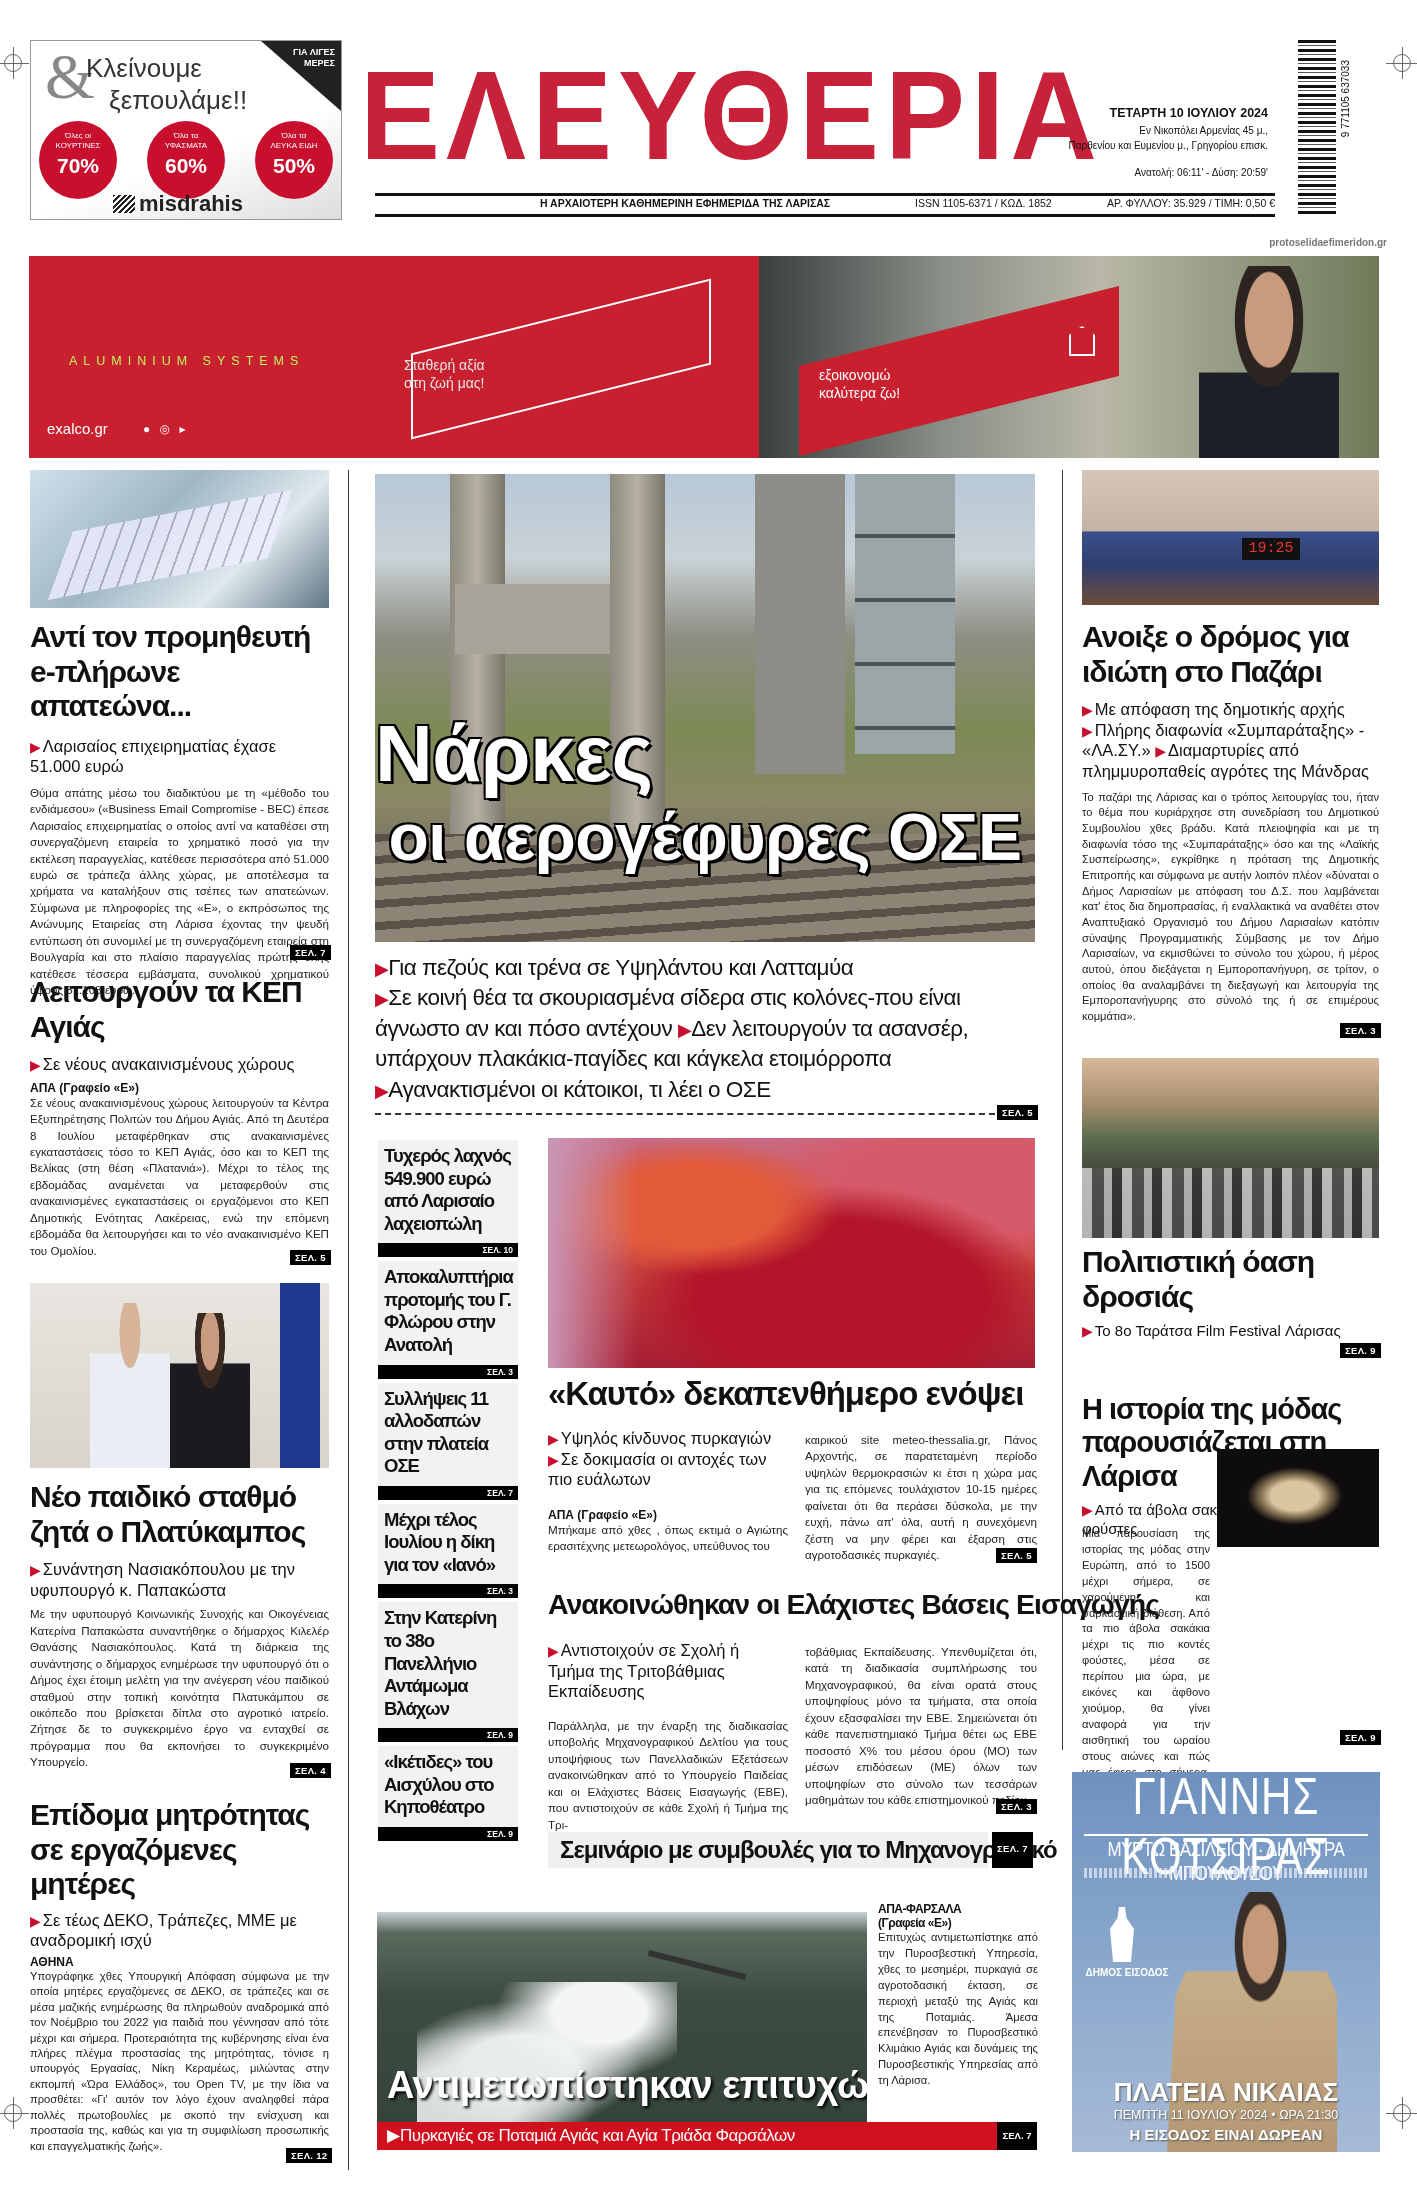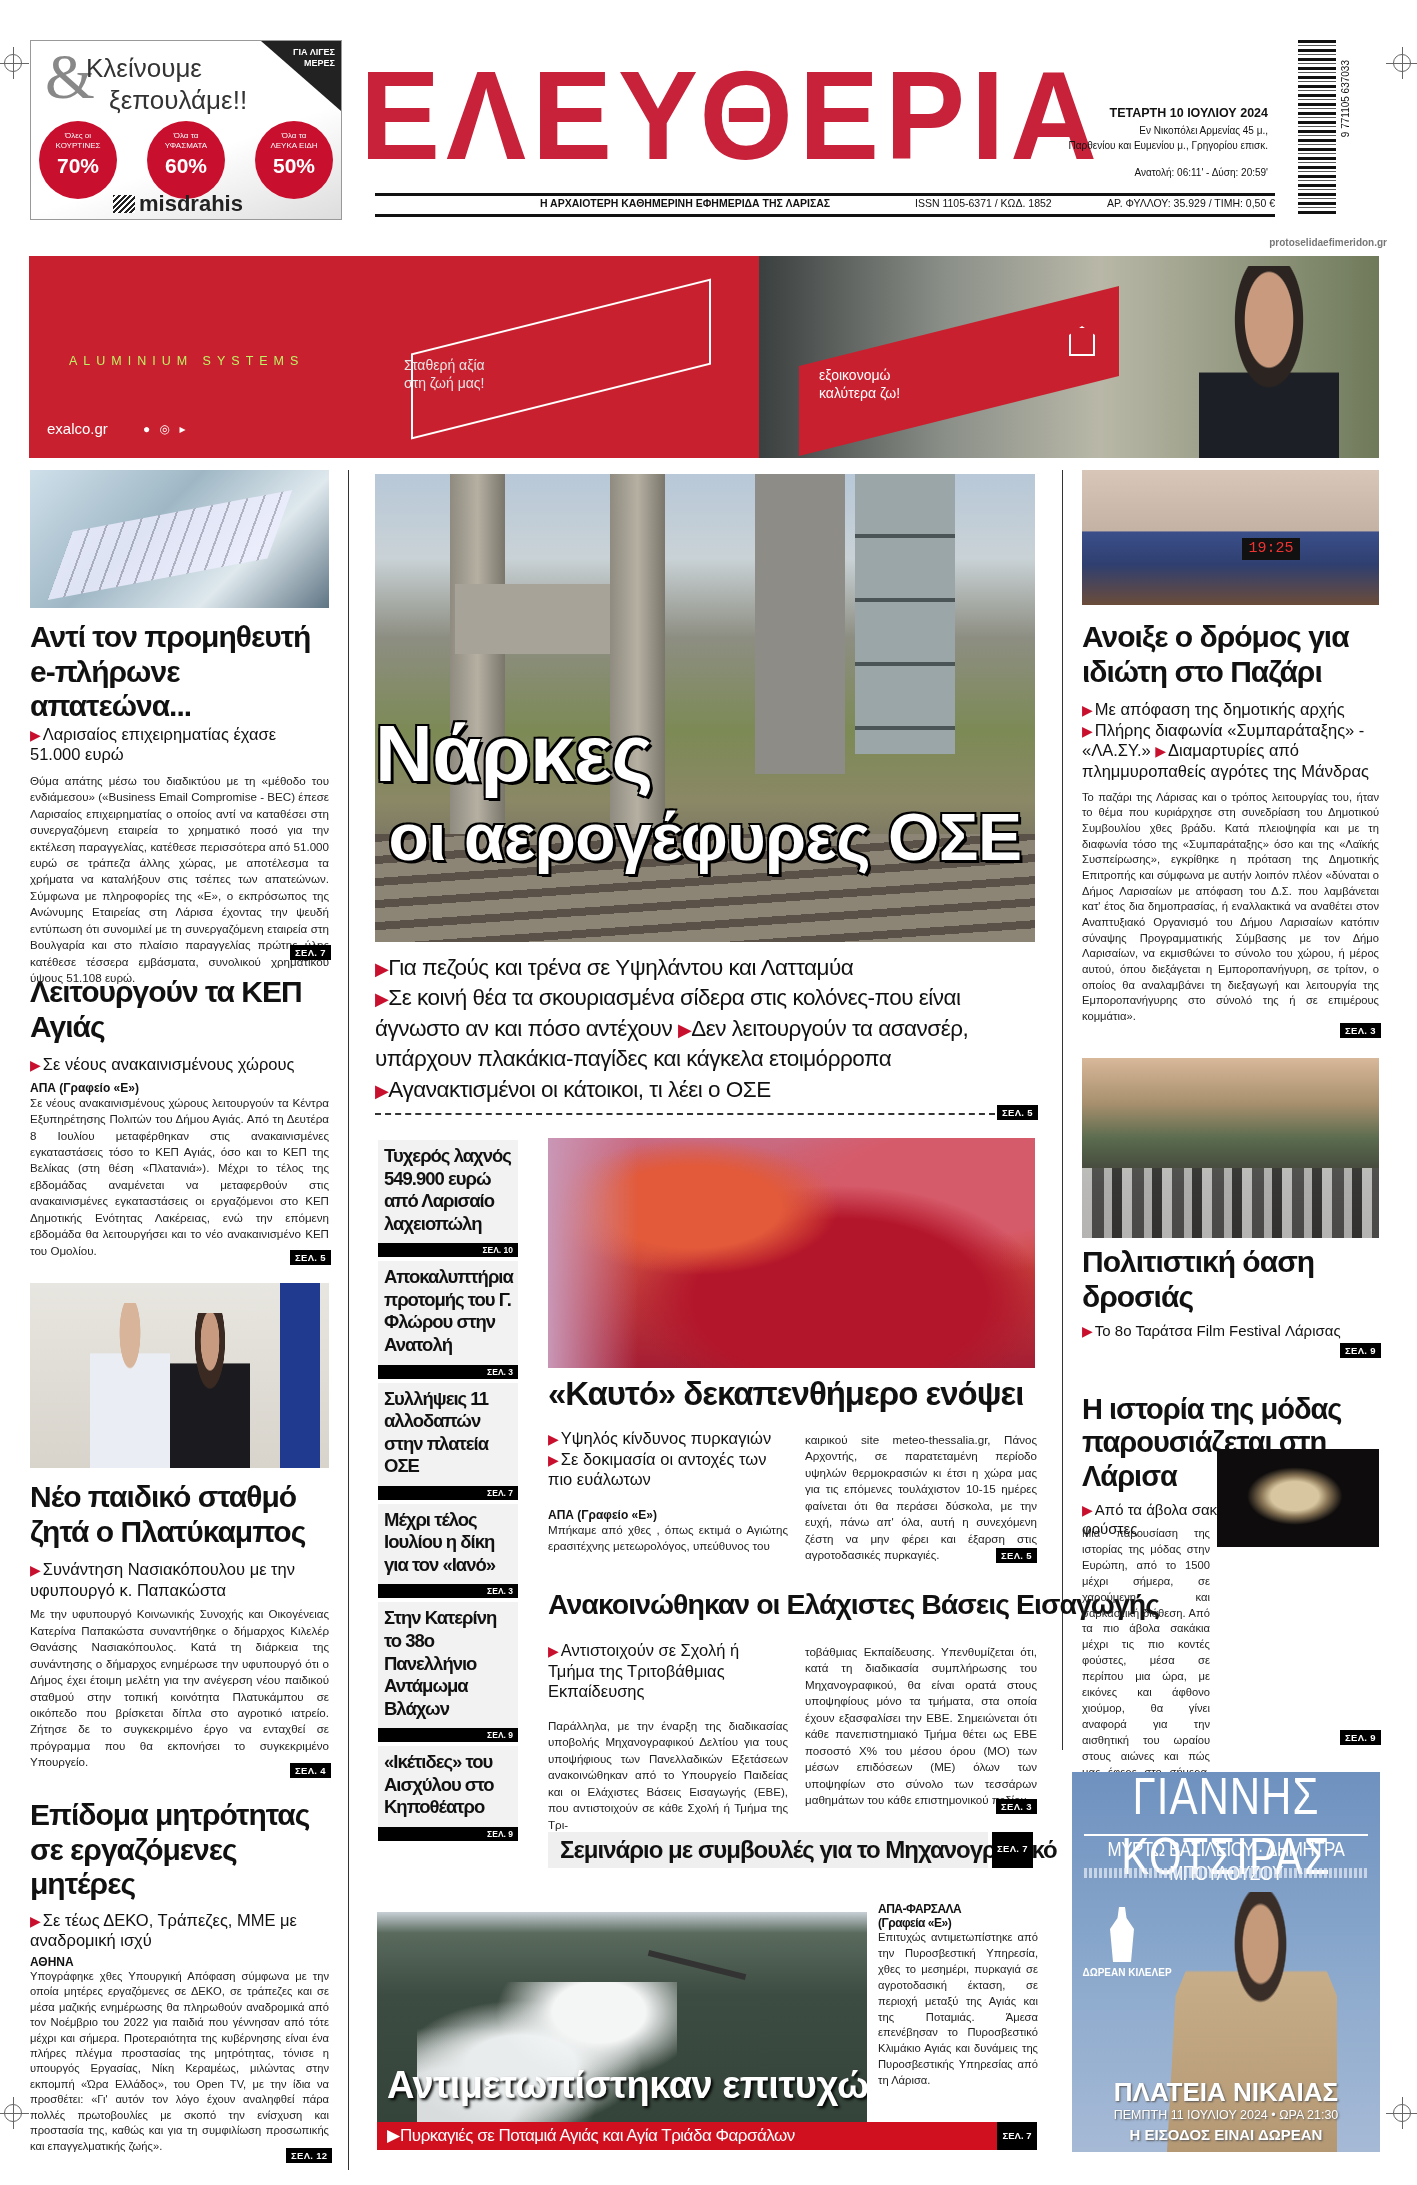--- a/index.html
+++ b/index.html
@@ -91,21 +91,21 @@
 </div>
 
 <div class="rule-v" style="left:348px;top:470px;height:1700px"></div>
 <div class="rule-v" style="left:1062px;top:470px;height:1280px"></div>
 
 <div class="img" style="left:30px;top:470px;width:299px;height:138px;background:linear-gradient(135deg,#cfe0ea 0%,#9fb7c5 40%,#dfe9ee 70%,#5f7584 100%)">
   <div class="abs" style="left:40px;top:40px;width:200px;height:70px;background:repeating-linear-gradient(90deg,#eef 0 14px,#aab 14px 16px);transform:skewX(-30deg) rotate(-12deg);opacity:.8"></div>
 </div>
 <div class="abs" style="left:30px;top:620px;width:299px">
   <div class="head cond" style="font-size:30px">Αντί τον προμηθευτή e-πλήρωνε απατεώνα...</div>
-  <div class="sub" style=""><span class="tri">▶</span><span>Λαρισαίος επιχειρηματίας έχασε 51.000 ευρώ</span></div>
+  <div class="sub" style="margin-top:12px"><span class="tri">▶</span><span>Λαρισαίος επιχειρηματίας έχασε 51.000 ευρώ</span></div>
   <div class="body" style="margin-top:8px">Θύμα απάτης μέσω του διαδικτύου με τη «μέθοδο του ενδιάμεσου» («Business Email Compromise - BEC) έπεσε Λαρισαίος επιχειρηματίας ο οποίος αντί να καταθέσει στη συνεργαζόμενη εταιρεία το χρηματικό ποσό για την εκτέλεση παραγγελίας, κατέθεσε περισσότερα από 51.000 ευρώ σε τράπεζα άλλης χώρας, με αποτέλεσμα τα χρήματα να καταλήξουν στις τσέπες των απατεώνων. Σύμφωνα με πληροφορίες της «Ε», ο εκπρόσωπος της Ανώνυμης Εταιρείας στη Λάρισα έχοντας την ψευδή εντύπωση ότι συνομιλεί με τη συνεργαζόμενη εταιρεία στη Βουλγαρία και στο πλαίσιο παραγγελίας πρώτης ύλης κατέθεσε τέσσερα εμβάσματα, συνολικού χρηματικού ύψους 51.108 ευρώ.</div>
 </div>
 <div class="sel" style="left:290px;top:945px">ΣΕΛ. 7</div>
 
 <div class="abs" style="left:30px;top:975px;width:299px">
   <div class="head cond" style="font-size:30px">Λειτουργούν τα ΚΕΠ Αγιάς</div>
   <div class="sub" style="margin-top:10px"><span class="tri">▶</span><span>Σε νέους ανακαινισμένους χώρους</span></div>
   <div class="byline" style="margin-top:6px">ΑΠΑ (Γραφείο «Ε»)</div>
   <div class="body">Σε νέους ανακαινισμένους χώρους λειτουργούν τα Κέντρα Εξυπηρέτησης Πολιτών του Δήμου Αγιάς. Από τη Δευτέρα 8 Ιουλίου μεταφέρθηκαν στις ανακαινισμένες εγκαταστάσεις τόσο το ΚΕΠ Αγιάς, όσο και το ΚΕΠ της Βελίκας (στη θέση «Πλατανιά»). Μέχρι το τέλος της εβδομάδας αναμένεται να μεταφερθούν στις ανακαινισμένες εγκαταστάσεις οι εργαζόμενοι στο ΚΕΠ Δημοτικής Ενότητας Λακέρειας, ενώ την επόμενη εβδομάδα θα λειτουργήσει και το νέο ανακαινισμένο ΚΕΠ του Ομολίου.</div>
 </div>
@@ -247,18 +247,18 @@
 </div>
 <div class="abs body" style="left:1082px;top:1526px;width:128px;font-size:11.2px;line-height:1.42"><span>Μια παρουσίαση της ιστορίας της μόδας στην Ευρώπη, από το 1500 μέχρι σήμερα, σε χαρούμενη και σαρκαστική διάθεση. Από τα πιο άβολα σακάκια μέχρι τις πιο κοντές φούστες, μέσα σε περίπου μια ώρα, με εικόνες και άφθονο χιούμορ, θα γίνει αναφορά για την αισθητική του ωραίου στους αιώνες και πώς μας έφερε στο σήμερα. Θα μιλήσουν ο Αποστόλης Κωστούλης και η Φανή Δουρδούρα.</span></div>
 <div class="sel" style="left:1340px;top:1730px">ΣΕΛ. 9</div>
 
 <div class="abs" style="left:1072px;top:1772px;width:308px;height:380px;background:linear-gradient(180deg,#6e91bf 0%,#8aa8cc 50%,#a6bad6 100%);overflow:hidden">
   <div class="abs cond" style="left:0;top:6px;width:308px;text-align:center;color:#fff;font-size:42px;letter-spacing:1px;transform:scaleY(1.25)">ΓΙΑΝΝΗΣ ΚΟΤΣΙΡΑΣ</div>
   <div class="abs" style="left:12px;top:62px;width:284px;height:2px;background:#fff"></div>
   <div class="abs cond" style="left:0;top:70px;width:308px;text-align:center;color:#fff;font-size:17px;transform:scaleY(1.2)">ΜΥΡΤΩ ΒΑΣΙΛΕΙΟΥ · ΔΗΜΗΤΡΑ ΜΠΟΥΛΟΥΖΟΥ</div>
   <div class="abs" style="left:12px;top:96px;width:284px;height:10px;background:repeating-linear-gradient(90deg,#e8eef6 0 3px,transparent 3px 5px);opacity:.7"></div>
   <div class="abs" style="left:35px;top:135px;width:30px;height:55px;background:#fff;clip-path:polygon(40% 0,60% 0,65% 20%,90% 40%,80% 100%,20% 100%,10% 40%,35% 20%)"></div>
-  <div class="abs" style="left:10px;top:195px;width:90px;text-align:center;color:#fff;font-size:10px;font-weight:bold">ΔΩΡΕΑΝ ΚΙΛΕΛΕΡ</div>
+  <div class="abs" style="left:10px;top:195px;width:90px;text-align:center;color:#fff;font-size:10px;font-weight:bold">ΔΗΜΟΣ ΕΙΣΟΔΟΣ</div>
   <div class="abs" style="left:95px;top:120px;width:170px;height:260px;background:radial-gradient(ellipse at 55% 20%,#c49a7a 0 13%,#3a2e28 14% 19%,transparent 20%),linear-gradient(180deg,transparent 30%,#c7ad88 31%,#b49874 100%);clip-path:polygon(30% 0,75% 0,100% 40%,100% 100%,0 100%,5% 40%)"></div>
   <div class="abs" style="left:0;top:305px;width:308px;text-align:center;color:#fff;font-size:26px;font-weight:bold;text-shadow:1px 1px 2px #555">ΠΛΑΤΕΙΑ ΝΙΚΑΙΑΣ</div>
   <div class="abs" style="left:0;top:336px;width:308px;text-align:center;color:#fff;font-size:12.5px;text-shadow:1px 1px 2px #555">ΠΕΜΠΤΗ 11 ΙΟΥΛΙΟΥ 2024 • ΩΡΑ 21:30</div>
   <div class="abs" style="left:0;top:354px;width:308px;text-align:center;color:#fff;font-size:15px;font-weight:bold;text-shadow:1px 1px 2px #555">Η ΕΙΣΟΔΟΣ ΕΙΝΑΙ ΔΩΡΕΑΝ</div>
 </div>
 
 </body></html>

